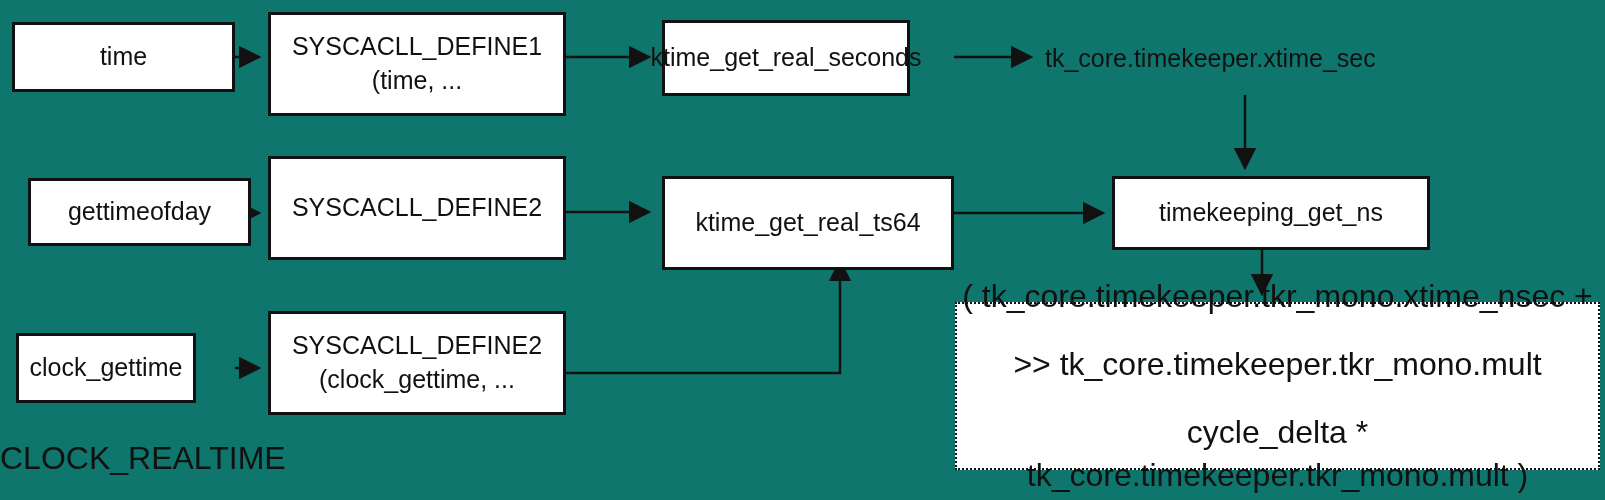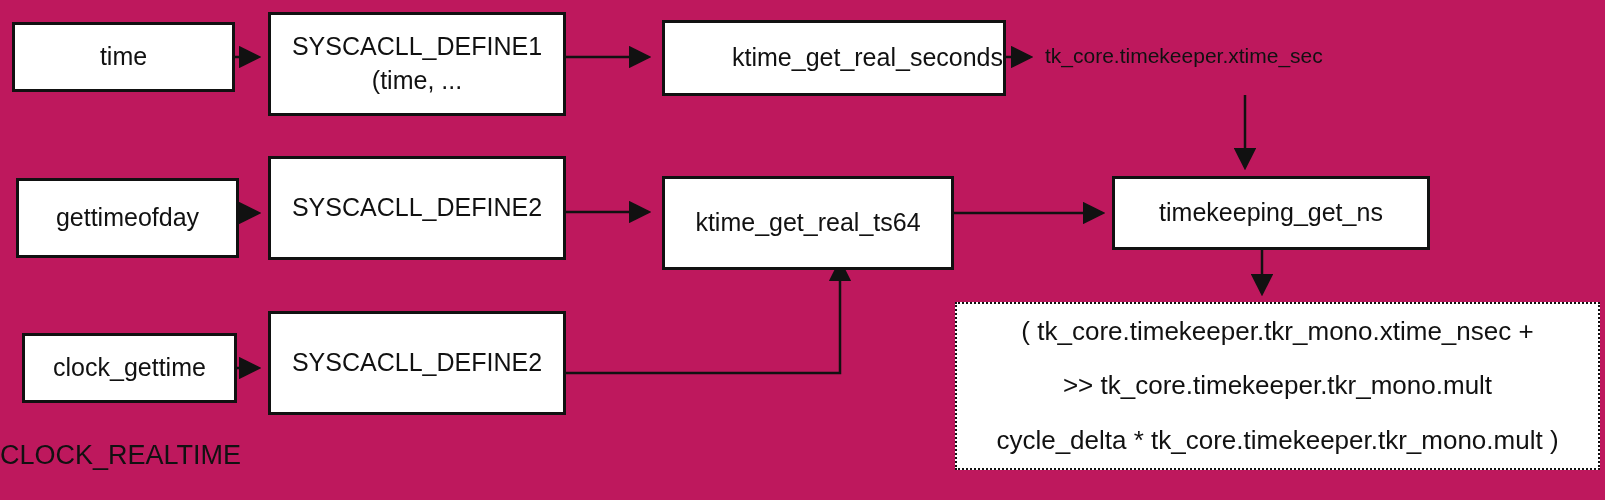--- a/index.html
+++ b/index.html
@@ -4,21 +4,21 @@
 <style>
   html, body {
     margin: 0;
     padding: 0;
     background: #ffffff;
   }
   .stage {
     position: relative;
     width: 1605px;
     height: 500px;
-    background: #be185d;
+    background: #0f766e;
     font-family: "Liberation Sans", "DejaVu Sans", sans-serif;
     color: #111111;
     overflow: hidden;
   }
   .connectors {
     position: absolute;
     left: 0; top: 0;
     width: 1605px; height: 500px;
   }
   .node {
@@ -31,33 +31,33 @@
     background: #ffffff;
     text-align: center;
     line-height: 1.35;
   }
   .box {
     border: 3px solid #111111;
     font-size: 25px;
   }
   .dotted-box {
     border: 2px dotted #111111;
-    font-size: 26px;
-    gap: 19px;
+    font-size: 32px;
+    gap: 25px;
     z-index: 2;
   }
   .dotted-box .formula-line { position: relative; z-index: 2; }
   .plain-label {
     position: absolute;
-    font-size: 21px;
+    font-size: 25px;
     white-space: nowrap;
   }
   .corner-label {
     position: absolute;
-    font-size: 27px;
+    font-size: 32px;
     white-space: nowrap;
   }
   .watermark {
     position: absolute;
     font-size: 46px;
     letter-spacing: 2px;
     white-space: nowrap;
     z-index: 1;
     user-select: none;
   }
@@ -89,48 +89,49 @@
 
   <div class="node box" style="left:12px; top:22px; width:223px; height:70px;">
     <span>time</span>
   </div>
 
   <div class="node box" style="left:268px; top:12px; width:298px; height:104px;">
     <span>SYSCACLL_DEFINE1</span>
     <span>(time, ...</span>
   </div>
 
-  <div class="node box" style="left:662px; top:20px; width:344px; height:76px;align-items:flex-end;">
+  <div class="node box" style="left:662px; top:20px; width:248px; height:76px;">
     <span>ktime_get_real_seconds</span>
   </div>
 
   <div class="plain-label" style="left:1045px; top:44px;">tk_core.timekeeper.xtime_sec</div>
 
-  <div class="node box" style="left:16px; top:178px; width:223px; height:80px;">
+  <div class="node box" style="left:28px; top:178px; width:223px; height:68px;">
     <span>gettimeofday</span>
   </div>
 
   <div class="node box" style="left:268px; top:156px; width:298px; height:104px;">
     <span>SYSCACLL_DEFINE2</span>
   </div>
 
   <div class="node box" style="left:662px; top:176px; width:292px; height:94px;">
     <span>ktime_get_real_ts64</span>
   </div>
 
   <div class="node box" style="left:1112px; top:176px; width:318px; height:74px;">
     <span>timekeeping_get_ns</span>
   </div>
 
-  <div class="node box" style="left:22px; top:333px; width:215px; height:70px;">
+  <div class="node box" style="left:16px; top:333px; width:180px; height:70px;">
     <span>clock_gettime</span>
   </div>
 
   <div class="node box" style="left:268px; top:311px; width:298px; height:104px;">
     <span>SYSCACLL_DEFINE2</span>
+    <span>(clock_gettime, ...</span>
   </div>
 
   <div class="node dotted-box" style="left:955px; top:302px; width:645px; height:168px;">
     <span class="formula-line">( tk_core.timekeeper.tkr_mono.xtime_nsec +</span>
     <span class="formula-line">&gt;&gt; tk_core.timekeeper.tkr_mono.mult</span>
     <span class="formula-line">cycle_delta * tk_core.timekeeper.tkr_mono.mult )</span>
   </div>
 
   <div class="corner-label" style="left:0px; top:440px;">CLOCK_REALTIME</div>
 

